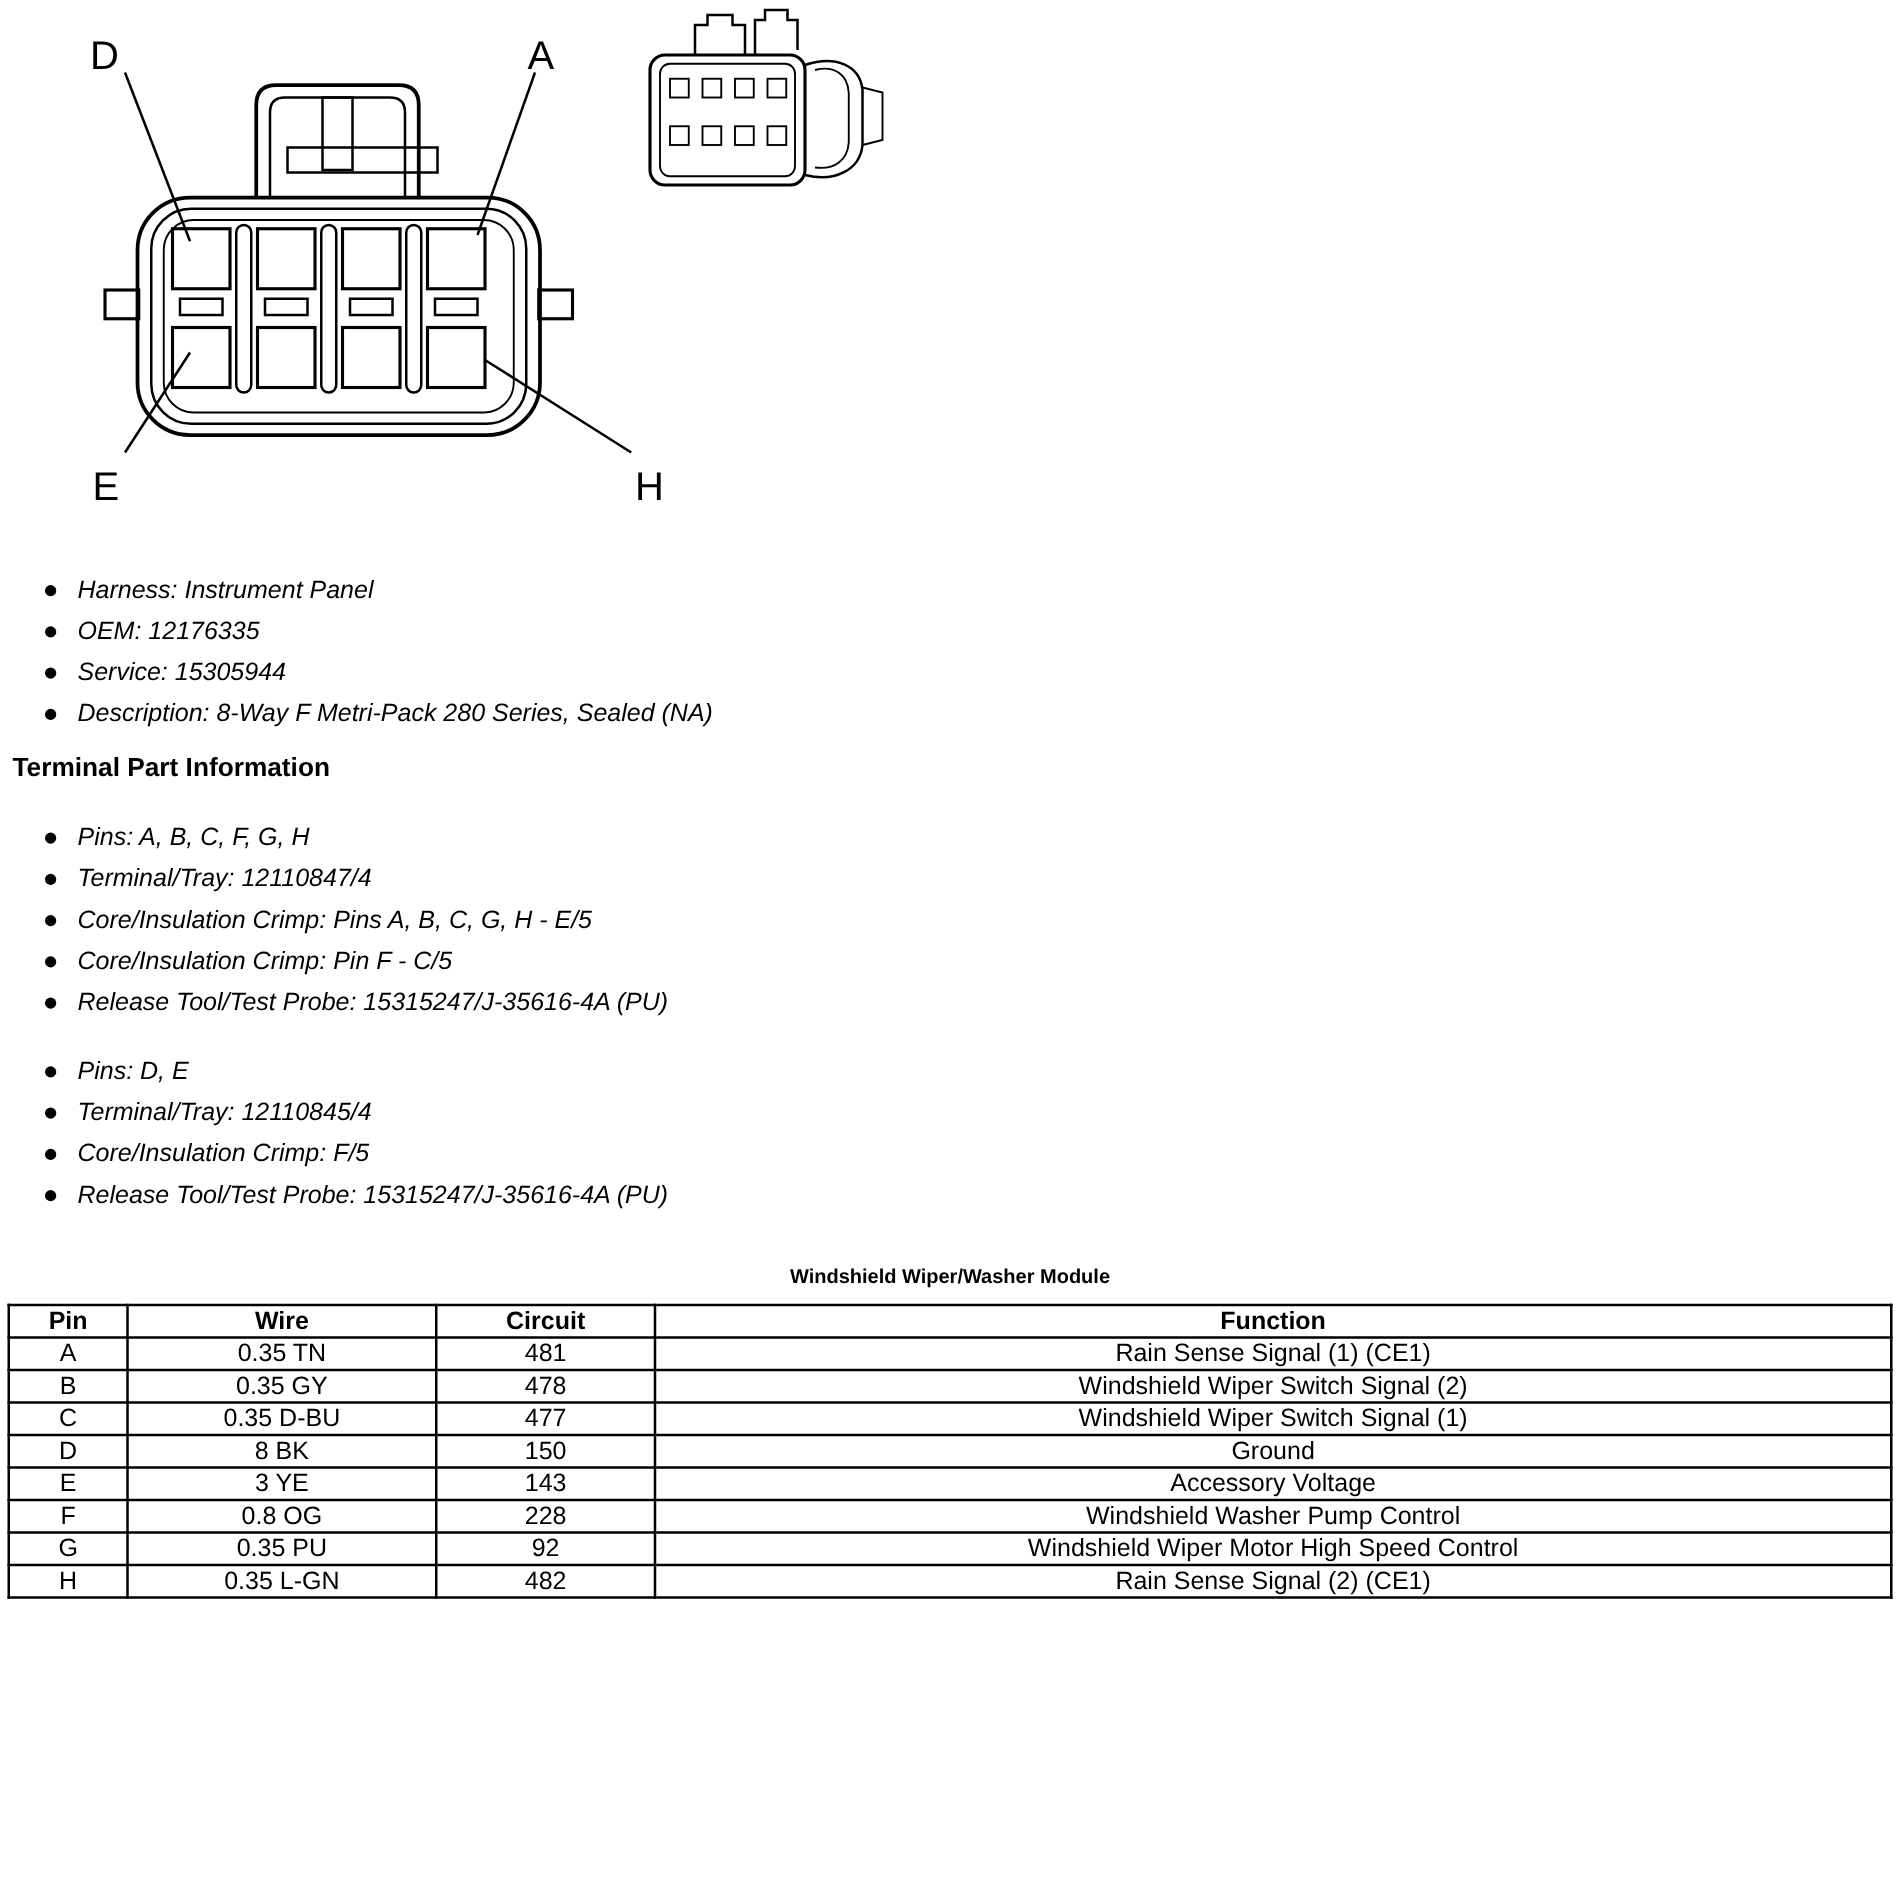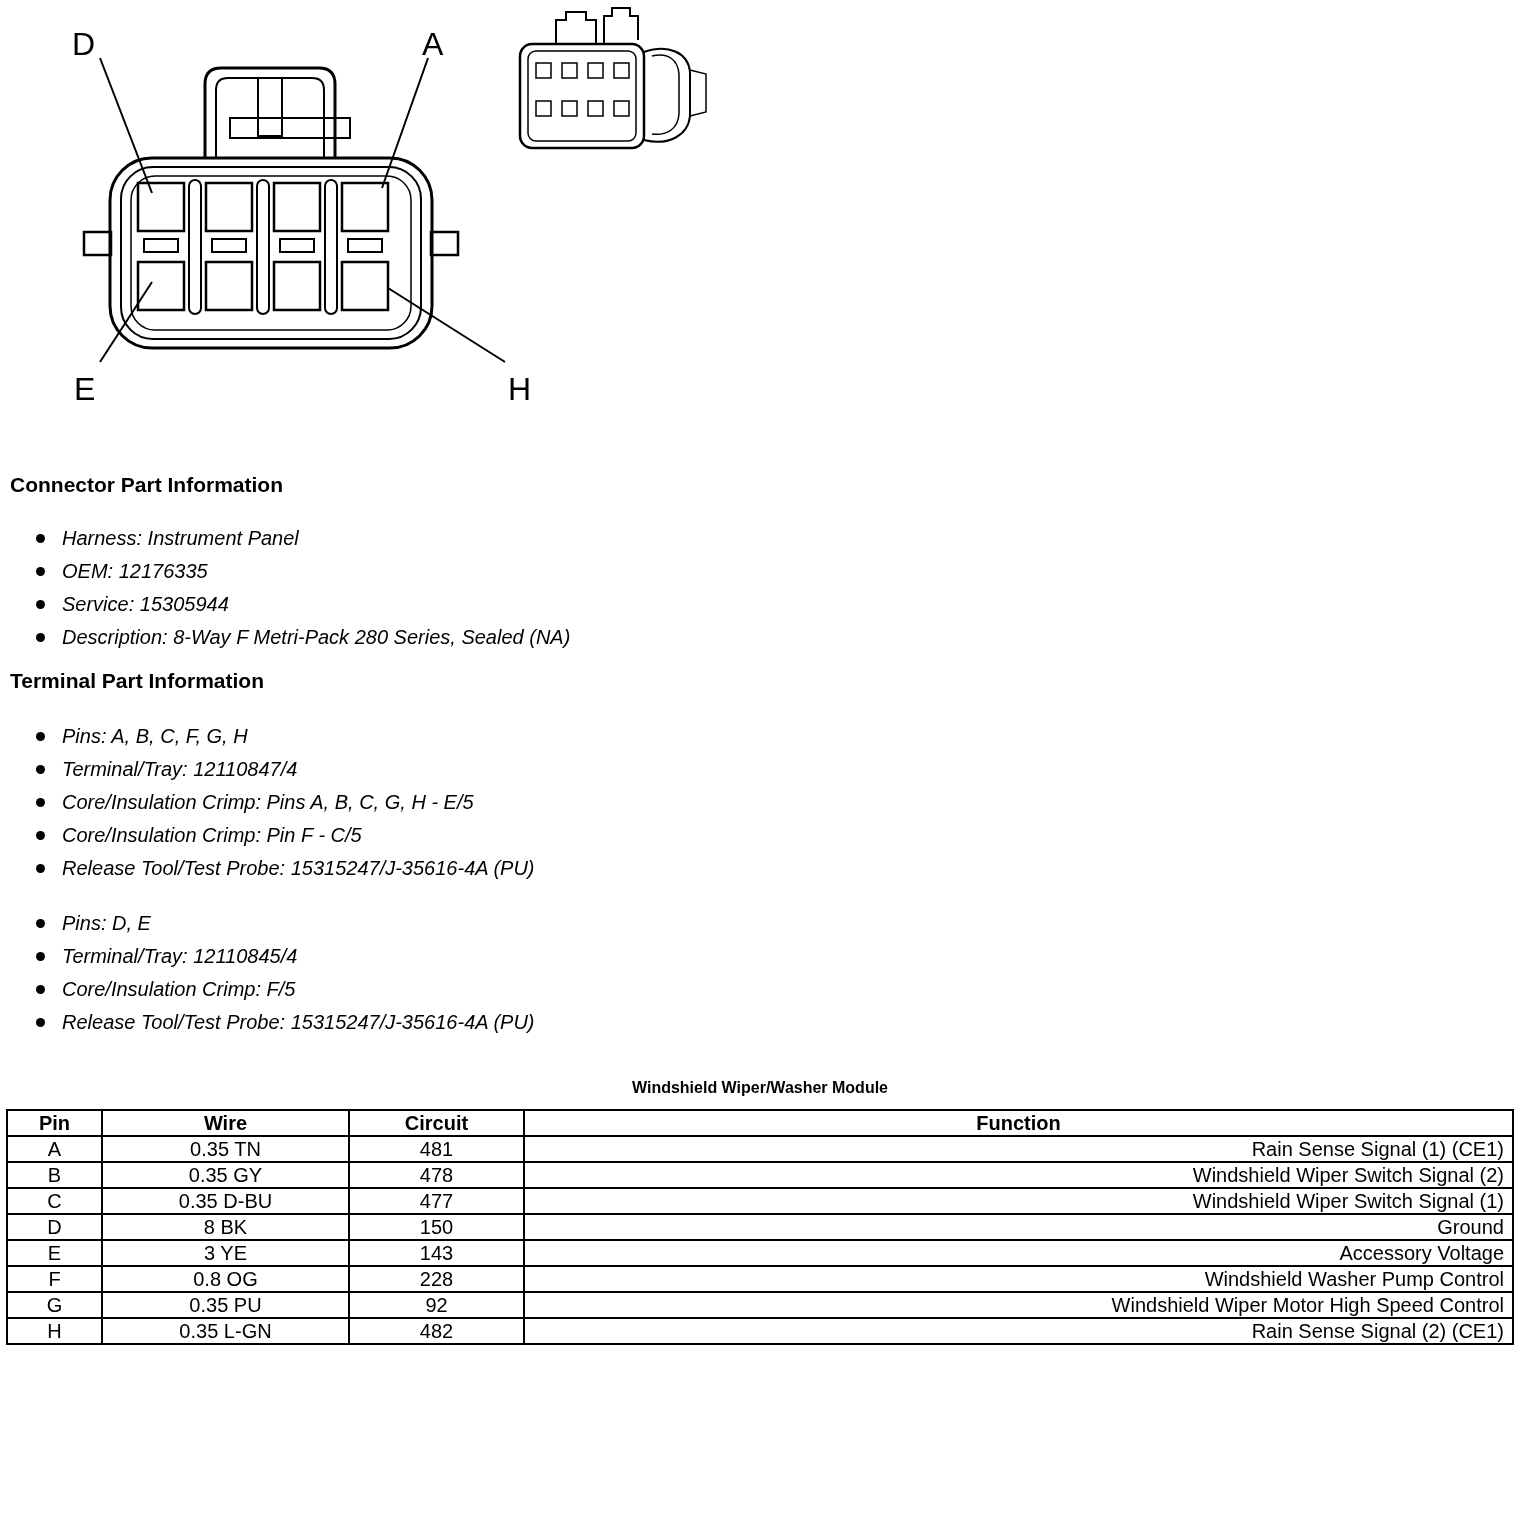--- a/index.html
+++ b/index.html
@@ -67,21 +67,21 @@
   }
   .pin-table th, .pin-table td {
     border: 2px solid #000000;
     height: 26px;
     padding: 0 8px;
     overflow: hidden;
     white-space: nowrap;
   }
   .pin-table th { font-weight: bold; text-align: center; }
   .col-pin, .col-wire, .col-circuit { text-align: center; }
-  .col-function { text-align: right; padding-left: 10px; }
+  .col-function { text-align: center; padding-left: 10px; }
 </style>
 </head>
 <body>
 
 <div class="page">
 
   <div class="diagram-area">
     <svg width="760" height="430" viewBox="0 0 760 430">
 
       <g stroke="#000" fill="none">
@@ -144,21 +144,20 @@
         <path d="M556,44 L556,20 L566,20 L566,12 L586,12 L586,20 L596,20 L596,44" stroke-width="2"></path>
         <path d="M604,44 L604,16 L612,16 L612,8 L630,8 L630,16 L638,16 L638,40" stroke-width="2"></path>
 
         <path d="M644,52 C668,44 688,52 690,72 L690,116 C688,136 668,146 644,140" stroke-width="2"></path>
         <path d="M652,56 C668,52 678,60 679,74 L679,114 C678,128 668,136 652,134" stroke-width="1.5"></path>
         <path d="M690,70 L706,74 L706,112 L690,116" stroke-width="1.5"></path>
       </g>
     </svg>
   </div>
 
-  <h2 class="section-heading h-connector">Connector Part Information</h2>
 
   <ul class="bullet-list ul-connector">
     <li class="bullet-item">
       <span class="dot"></span>
       <span>Harness: Instrument Panel</span>
     </li>
     <li class="bullet-item">
       <span class="dot"></span>
       <span>OEM: 12176335</span>
     </li>

